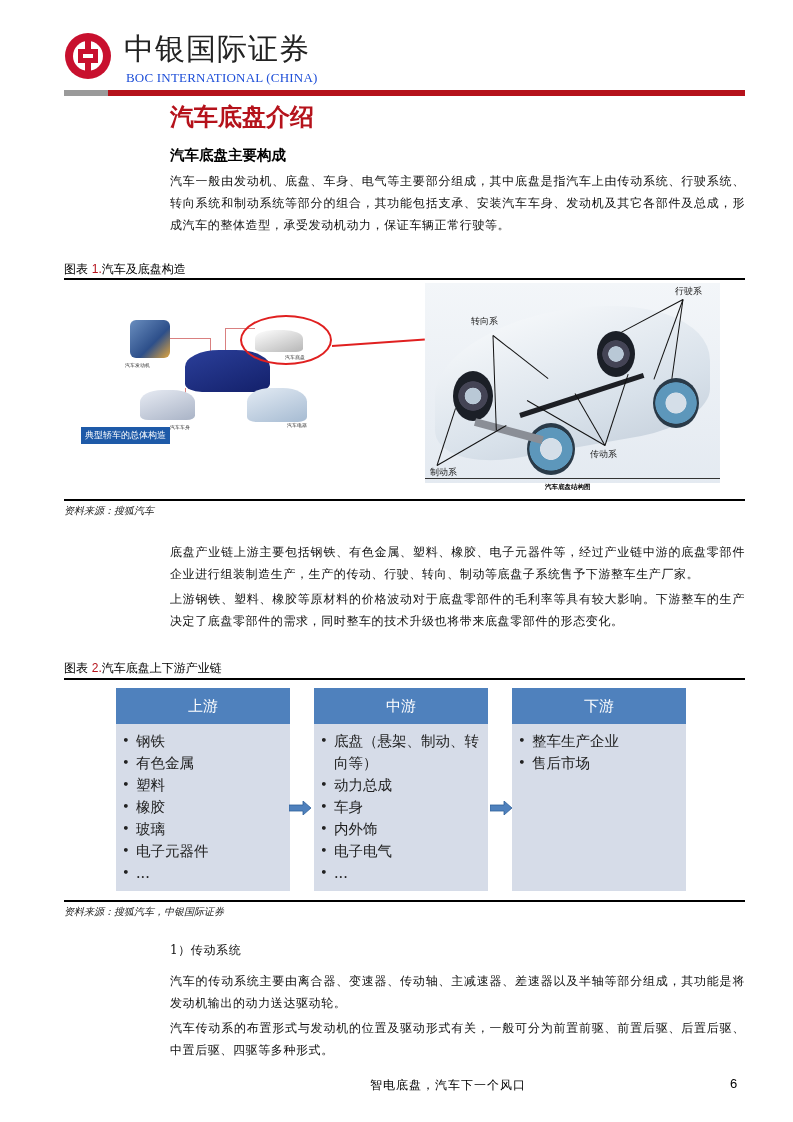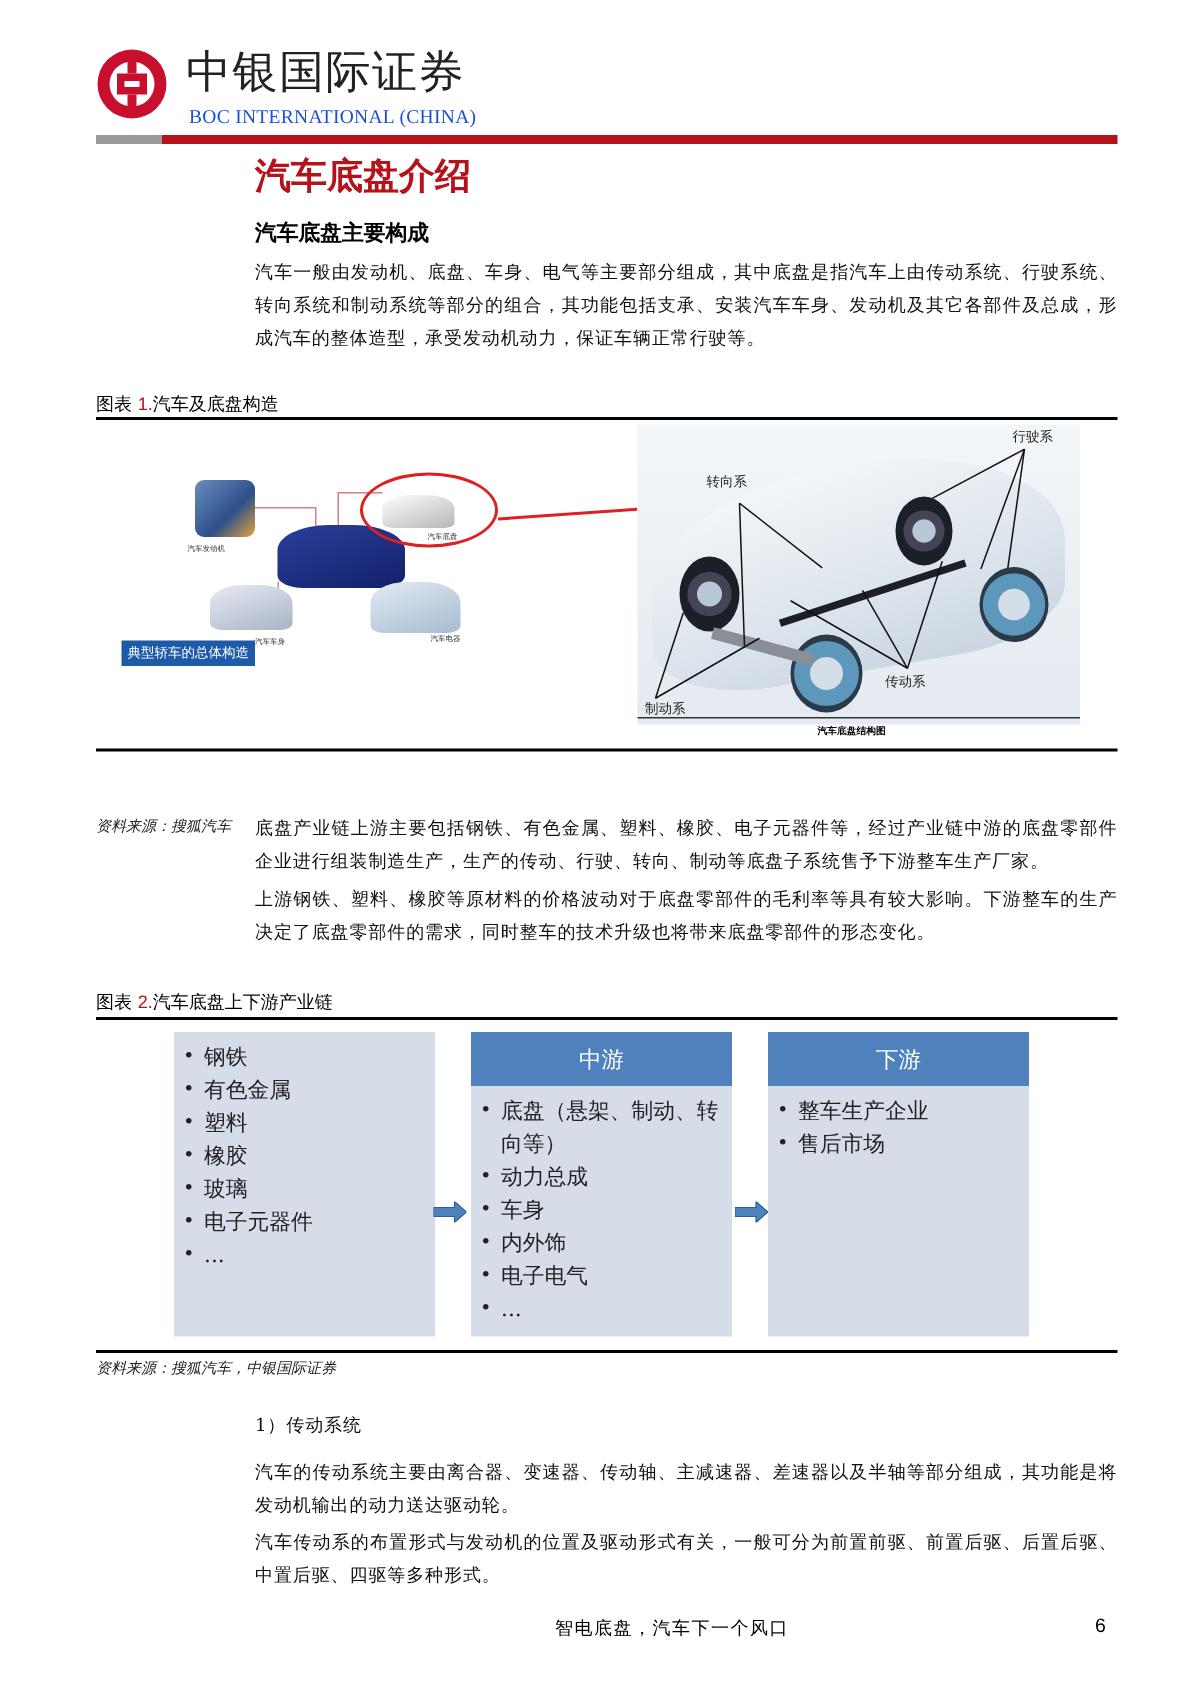--- a/index.html
+++ b/index.html
@@ -125,31 +125,32 @@
   <div class="callout" style="left:12px; top:182px; width:80px; transform: rotate(-30deg);"></div>
   <div class="fig1-right-label" style="left:46px; top:32px;">转向系</div>
   <div class="fig1-right-label" style="left:250px; top:2px;">行驶系</div>
   <div class="fig1-right-label" style="left:5px; top:183px;">制动系</div>
   <div class="fig1-right-label" style="left:165px; top:165px;">传动系</div>
 </div>
 <div class="fig1-caption-line"></div>
 <div class="fig1-caption-text">汽车底盘结构图</div>
 
 <div class="rule" style="top:499px;"></div>
-<div class="source" style="top:504px;margin-top:40px;">资料来源：搜狐汽车</div>
+<div class="source" style="top:504px;">资料来源：搜狐汽车</div>
 
 <div class="para" style="top:541px;">底盘产业链上游主要包括钢铁、有色金属、塑料、橡胶、电子元器件等，经过产业链中游的底盘零部件企业进行组装制造生产，生产的传动、行驶、转向、制动等底盘子系统售予下游整车生产厂家。</div>
 <div class="para" style="top:588px;">上游钢铁、塑料、橡胶等原材料的价格波动对于底盘零部件的毛利率等具有较大影响。下游整车的生产决定了底盘零部件的需求，同时整车的技术升级也将带来底盘零部件的形态变化。</div>
 
 <div class="fig-caption" style="top:660px;">
   <span>图表 </span><span class="num">2.</span><span>汽车底盘上下游产业链</span>
 </div>
 <div class="rule" style="top:678px;"></div>
 
 <div class="chain-box" style="left:116px;">
+  <div class="chain-head">上游</div>
   <ul class="chain-list">
     <li>钢铁</li>
     <li>有色金属</li>
     <li>塑料</li>
     <li>橡胶</li>
     <li>玻璃</li>
     <li>电子元器件</li>
     <li>...</li>
   </ul>
 </div>

